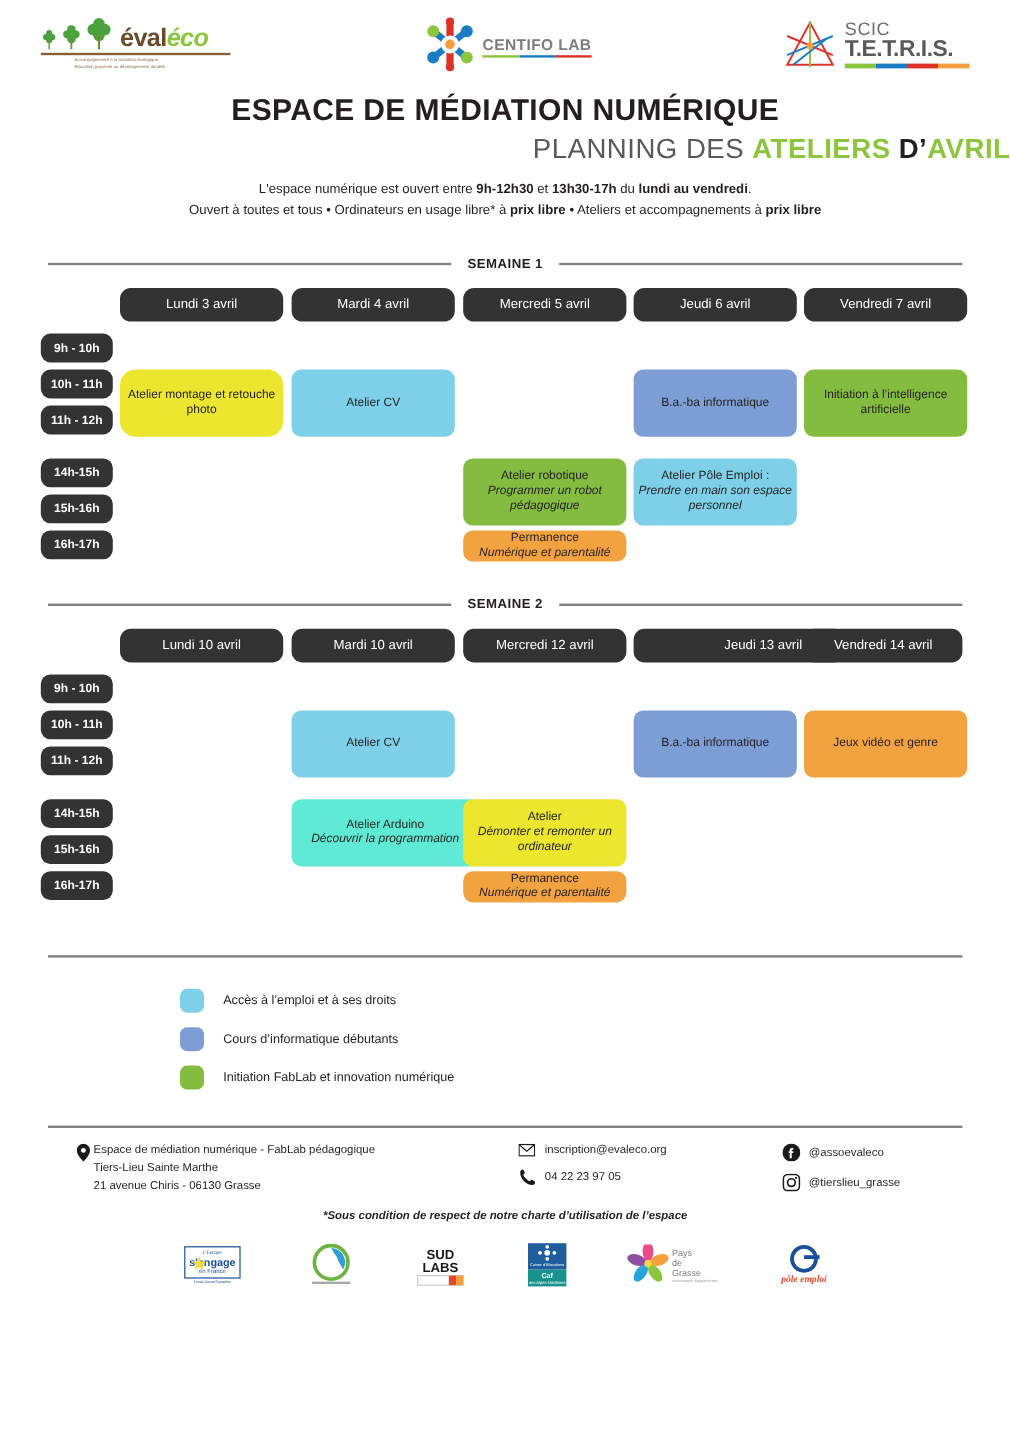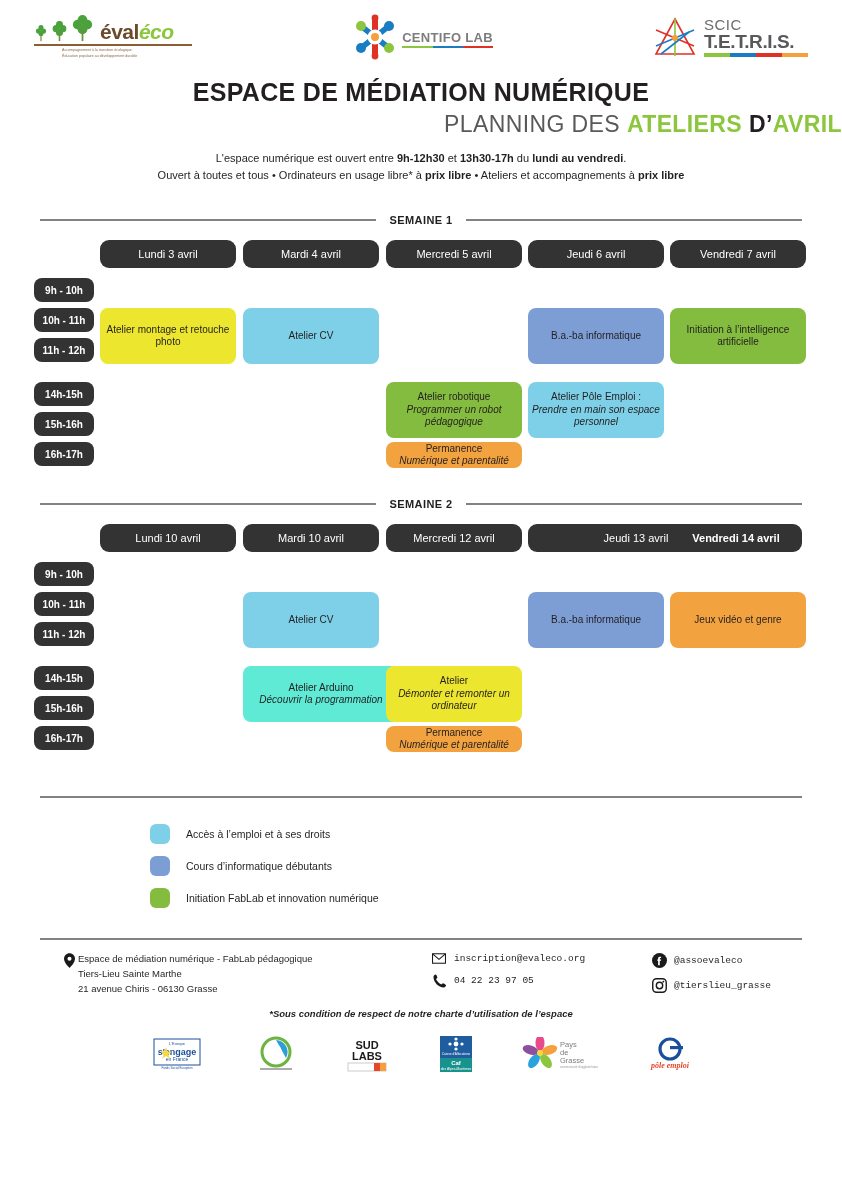--- a/index.html
+++ b/index.html
@@ -56,21 +56,21 @@
   .legend-col.left{width:322px;}
   .legend-item{display:flex;align-items:center;gap:16px;}
   .legend-sw{width:20px;height:20px;border-radius:6px;flex:none;}
   .legend-lb{font-size:10.5px;color:#231f20;}
   
   .foot-rule{height:2px;background:#808285;margin:0 40px;}
   .foot{display:flex;padding:12px 60px 0 60px;box-sizing:border-box;font-size:9.5px;}
   .fcol{display:flex;}
   .ficon{width:18px;flex:none;display:flex;justify-content:center;padding-top:1px;}
   .fline{line-height:1.55;}
-  .fitem{display:flex;align-items:center;gap:6px;margin-bottom:9px;font-family:Liberation Mono, monospace;}
+  .fitem{display:flex;align-items:center;gap:6px;margin-bottom:9px;}
   .charte{text-align:center;font-size:9.5px;font-style:italic;font-weight:bold;margin-top:6px;}
   
   .partners{display:flex;align-items:center;justify-content:center;gap:46px;margin-top:14px;height:42px;}
   .plogo{display:flex;flex-direction:column;align-items:center;justify-content:center;}
 </style>
 </head>
 <body>
 
 <div class="logo-row">
 
@@ -185,21 +185,21 @@
       <div class="dayhdr" style="left: 243px; width: 136px; top: 0px;">Mardi 4 avril</div>
       <div class="dayhdr" style="left: 386px; width: 136px; top: 0px;">Mercredi 5 avril</div>
       <div class="dayhdr" style="left: 528px; width: 136px; top: 0px;">Jeudi 6 avril</div>
       <div class="dayhdr" style="left: 670px; width: 136px; top: 0px;">Vendredi 7 avril</div>
       <div class="slot" style="top: 38px;">9h - 10h</div>
       <div class="slot" style="top: 68px;">10h - 11h</div>
       <div class="slot" style="top: 98px;">11h - 12h</div>
       <div class="slot" style="top: 142px;">14h-15h</div>
       <div class="slot" style="top: 172px;">15h-16h</div>
       <div class="slot" style="top: 202px;">16h-17h</div>
-      <div class="ev" style="left: 100px; width: 136px; top: 68px; height: 56px; background: rgb(236, 230, 47);">
+      <div class="ev" style="left: 100px; width: 136px; top: 68px; height: 56px; background: rgb(236, 230, 47); border-radius: 13px;">
         <div><span>Atelier montage et retouche photo</span></div>
       </div>
       <div class="ev" style="left: 243px; width: 136px; top: 68px; height: 56px; background: rgb(126, 208, 232);">
         <div><span>Atelier CV</span></div>
       </div>
       <div class="ev" style="left: 528px; width: 136px; top: 68px; height: 56px; background: rgb(125, 158, 212);">
         <div><span>B.a.-ba informatique</span></div>
       </div>
       <div class="ev" style="left: 670px; width: 136px; top: 68px; height: 56px; background: rgb(132, 188, 63);">
         <div><span>Initiation à l’intelligence artificielle</span></div>
@@ -220,21 +220,21 @@
   <div class="week-head">
     <span class="ln"></span>
     <span class="wt">SEMAINE 2</span>
     <span class="ln"></span>
   </div>
   <div class="grid">
       <div class="dayhdr" style="left: 100px; width: 136px; top: 0px;">Lundi 10 avril</div>
       <div class="dayhdr" style="left: 243px; width: 136px; top: 0px;">Mardi 10 avril</div>
       <div class="dayhdr" style="left: 386px; width: 136px; top: 0px;">Mercredi 12 avril</div>
       <div class="dayhdr" style="left: 528px; width: 136px; top: 0px; padding-left: 40px;">Jeudi 13 avril</div>
-      <div class="dayhdr" style="left: 670px; width: 132px; top: 0px; font-weight: bold;">Vendredi 14 avril</div>
+      <div class="dayhdr" style="left: 670px; width: 132px; top: 0px;">Vendredi 14 avril</div>
       <div class="slot" style="top: 38px;">9h - 10h</div>
       <div class="slot" style="top: 68px;">10h - 11h</div>
       <div class="slot" style="top: 98px;">11h - 12h</div>
       <div class="slot" style="top: 142px;">14h-15h</div>
       <div class="slot" style="top: 172px;">15h-16h</div>
       <div class="slot" style="top: 202px;">16h-17h</div>
       <div class="ev" style="left: 243px; width: 136px; top: 68px; height: 56px; background: rgb(126, 208, 232);">
         <div><span>Atelier CV</span></div>
       </div>
       <div class="ev" style="left: 528px; width: 136px; top: 68px; height: 56px; background: rgb(125, 158, 212);">

